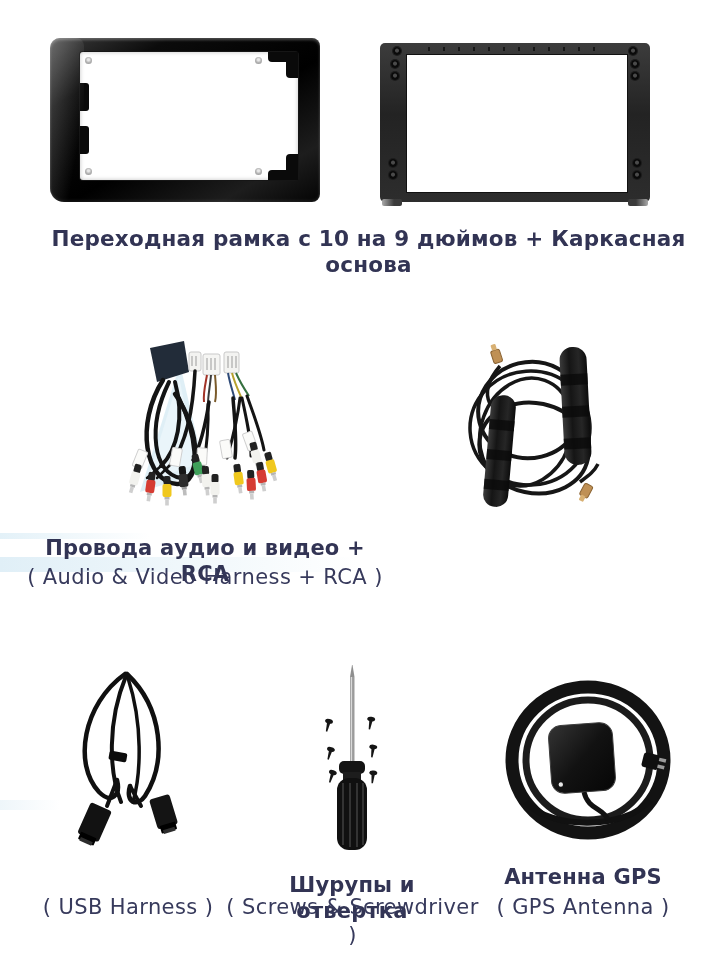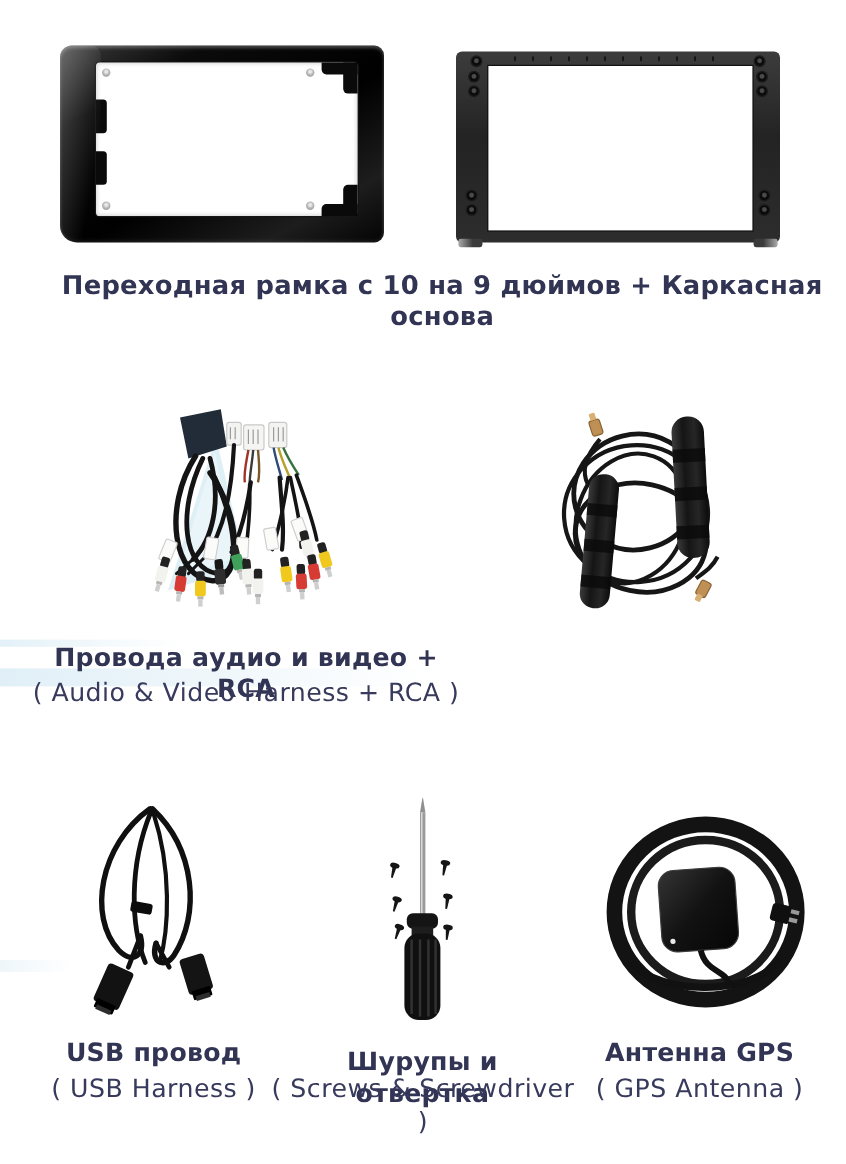--- a/index.html
+++ b/index.html
@@ -353,20 +353,19 @@
       <rect x="16" y="15" width="7" height="3.5" fill="#9a9a9a"></rect>
     </g>
 
     <g transform="rotate(-4 94 96)">
       <rect x="62" y="62" width="64" height="68" rx="13" fill="url(#puck)" stroke="#3d3d3d" stroke-width="1"></rect>
       <circle cx="71" cy="121" r="2.2" fill="#e8e8e8"></circle>
     </g>
     <path d="M96,130 C100,148 116,146 120,158" fill="none" stroke="#111" stroke-width="5"></path>
   </svg>
 
-  <div class="abs lbl-ru" style="left:20px;top:864px;width:216px;">USB провод</div>
   <div class="abs lbl-en" style="left:20px;top:893px;width:216px;">( USB Harness )</div>
   <div class="abs lbl-ru" style="left:232px;top:872px;width:240px;">Шурупы и отвертка</div>
   <div class="abs lbl-en" style="left:225px;top:893px;width:255px;">( Screws &amp; Screwdriver )</div>
   <div class="abs lbl-ru" style="left:478px;top:864px;width:210px;">Антенна GPS</div>
   <div class="abs lbl-en" style="left:478px;top:893px;width:210px;">( GPS Antenna )</div>
 
 </div>
 
 </body></html>

